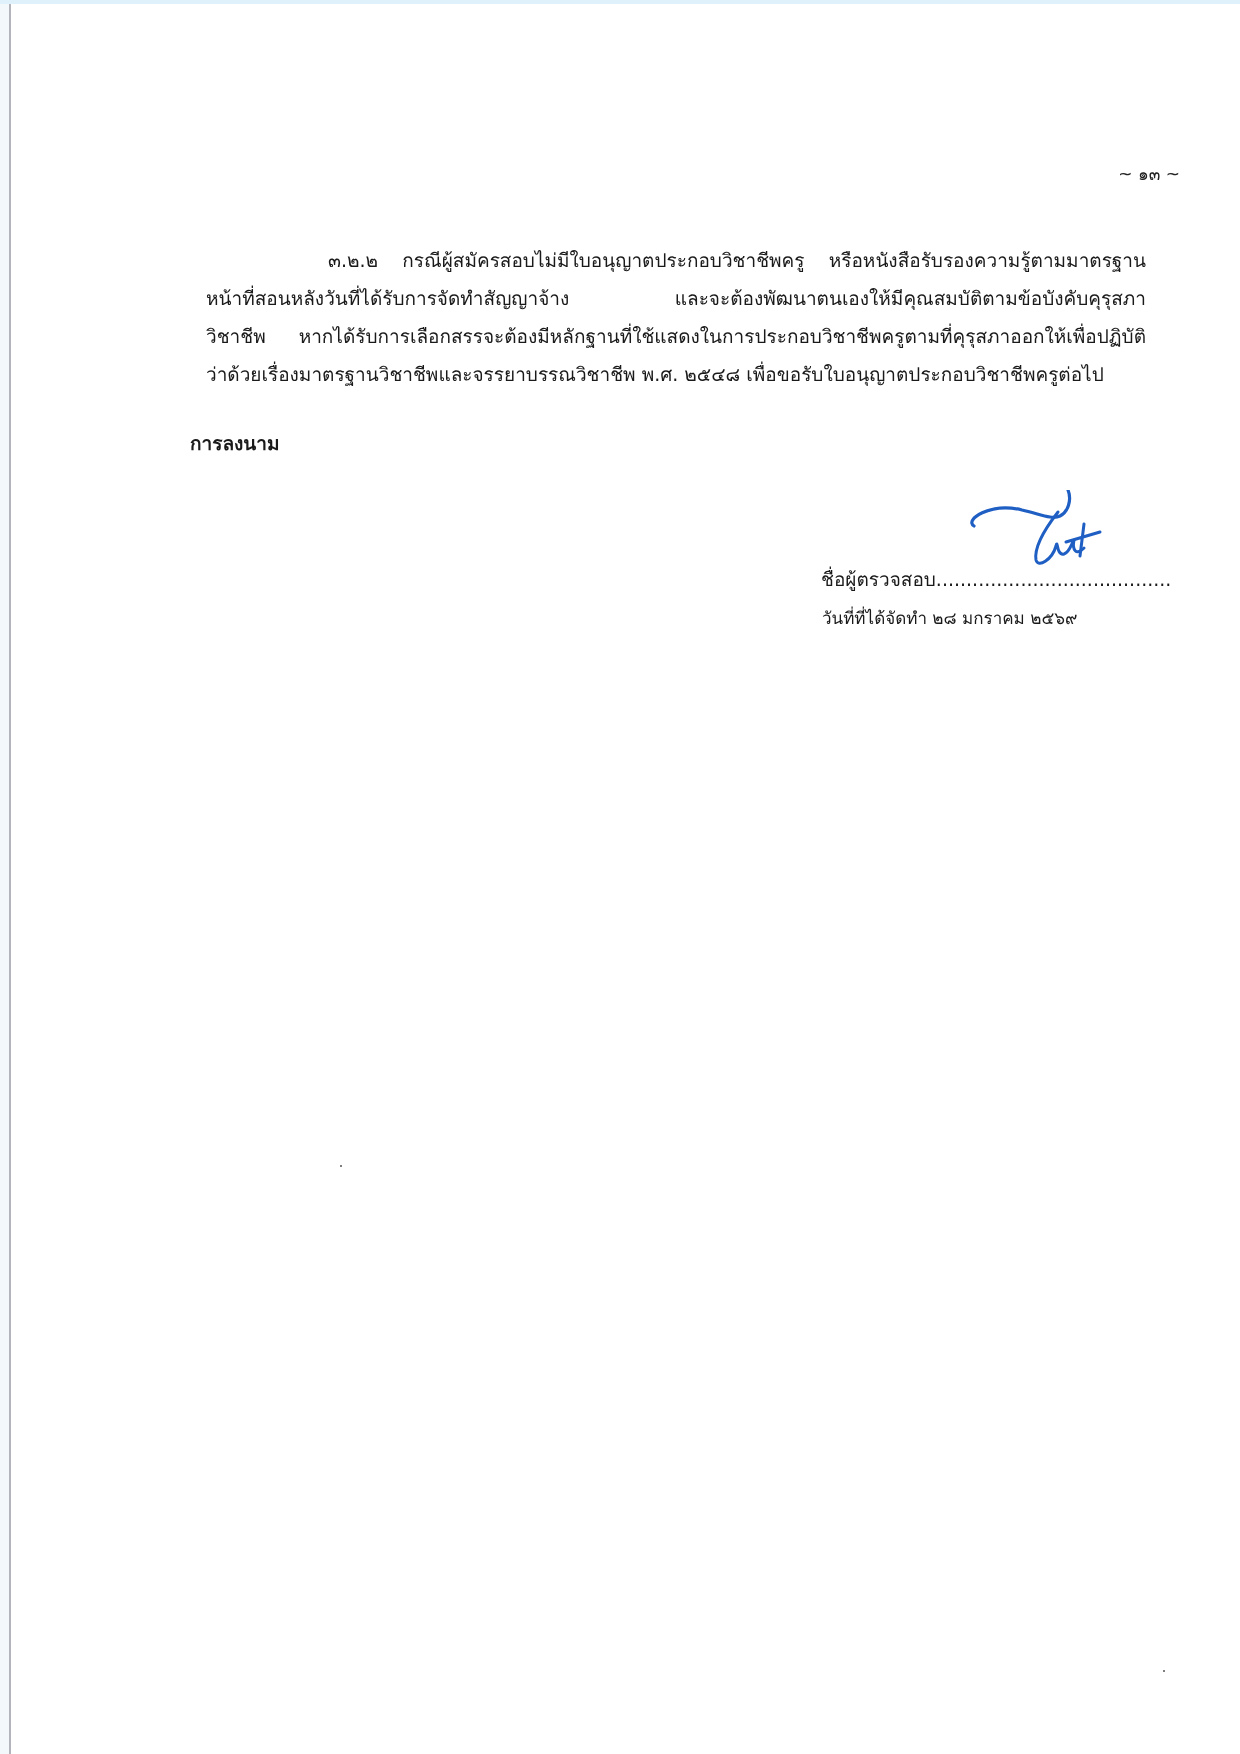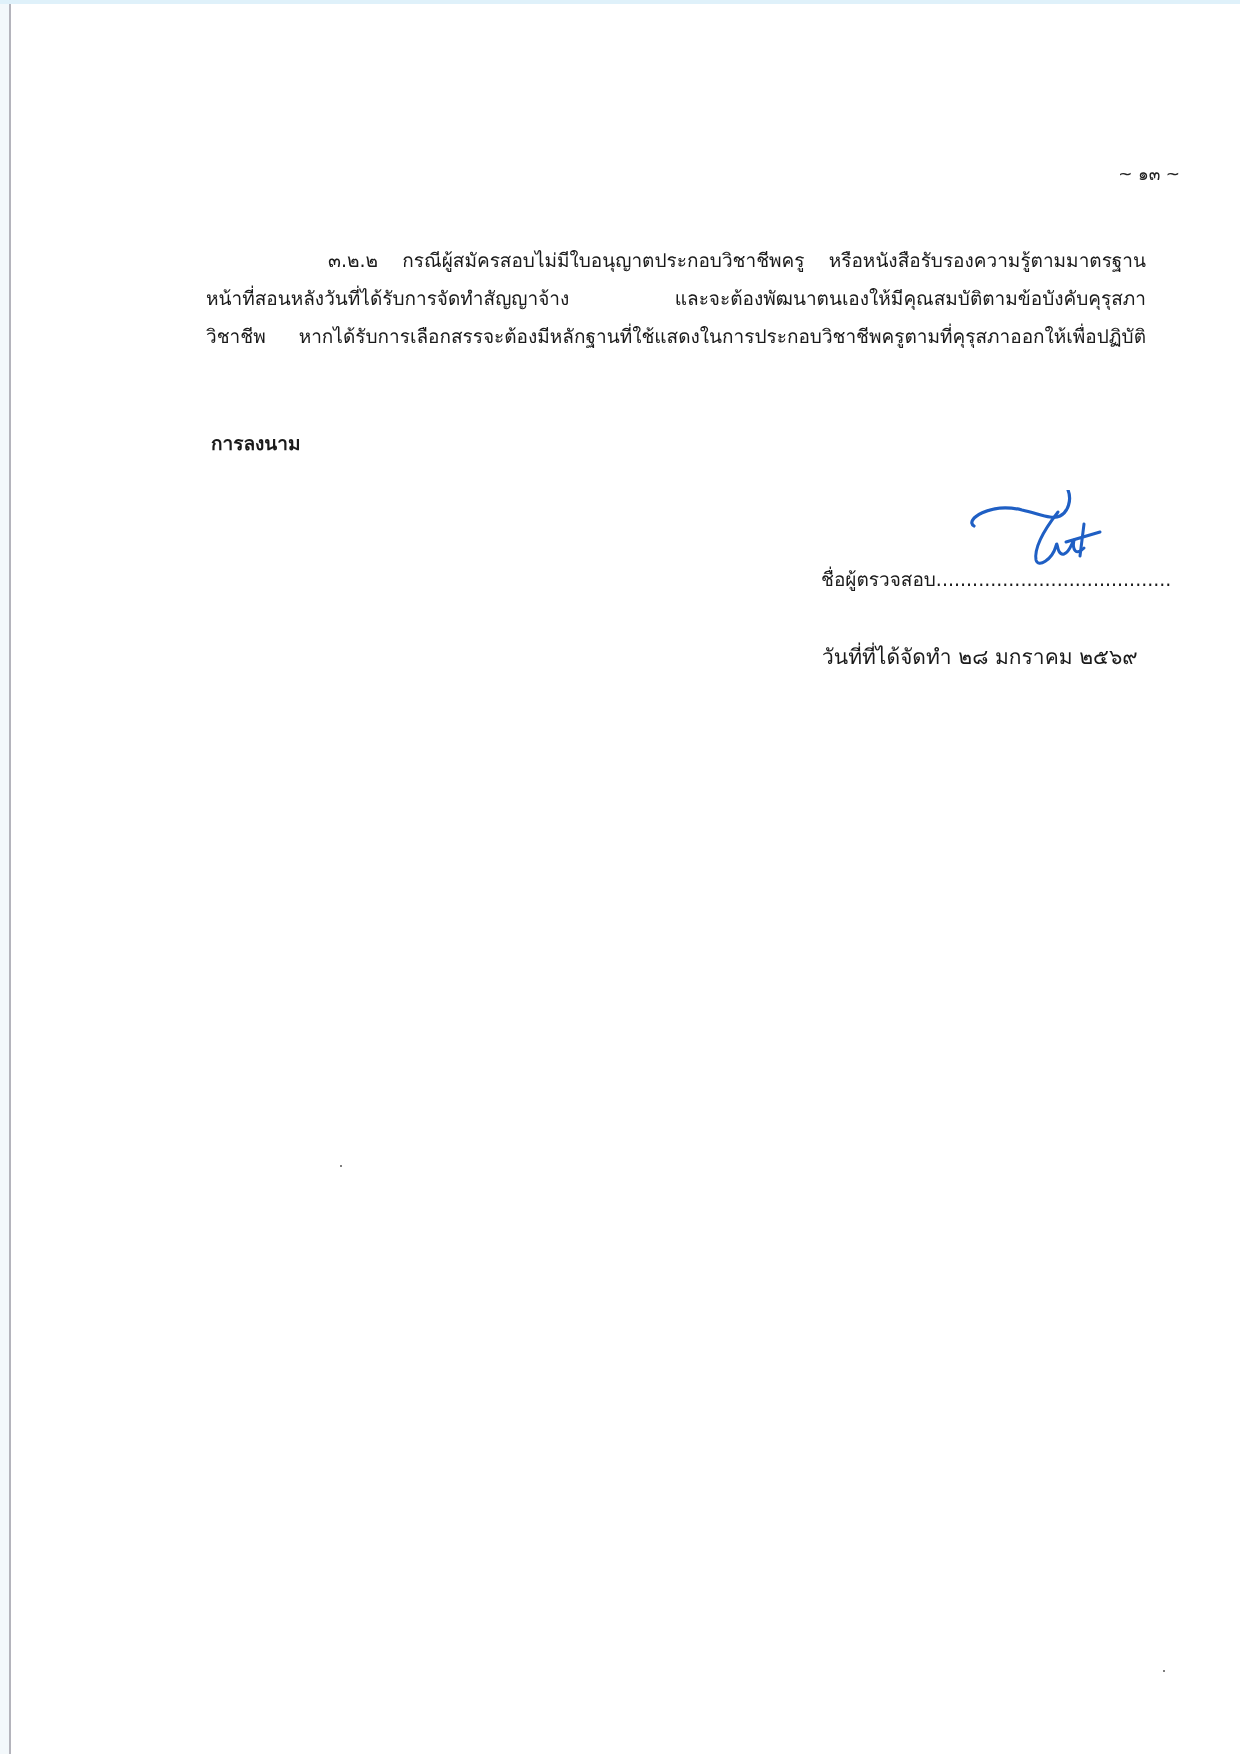--- a/index.html
+++ b/index.html
@@ -8,39 +8,40 @@
     font-family: "DejaVu Sans", "Liberation Sans", sans-serif; color:#1a1a1a;
   }
   .top-edge { position:absolute; left:0; top:0; width:1240px; height:4px; background:#dff1fa; }
   .left-edge { position:absolute; left:9px; top:4px; width:2px; height:1750px; background:#b4b4bc; }
   .left-strip { position:absolute; left:0; top:4px; width:9px; height:1750px; background:#f3f8fb; }
   .page-number { position:absolute; left:0; width:1180px; top:160px; text-align:right; font-size:17px; color:#222; }
   .para { position:absolute; left:206px; width:940px; top:241px; font-size:19px; line-height:38px; text-align:justify; }
   .para .line { display:block; white-space:nowrap; }
   .para .line.indent { padding-left:122px; }
   .para .line.just { text-align-last: justify; }
-  .sign-heading { position:absolute; left:190px; top:428px; font-size:19px; font-weight:bold;margin-left:21px; }
+  .sign-heading { position:absolute; left:190px; top:428px; font-size:19px; font-weight:bold; }
   .signer-line { position:absolute; left:821px; top:564px; font-size:19px; white-space:nowrap; }
-  .date-line { position:absolute; left:822px; top:640px; font-size:21px; white-space:nowrap; }
+  .date-line { position:absolute; left:822px; top:604px; font-size:17px; white-space:nowrap; }
   .signature { position:absolute; left:960px; top:490px; width:150px; height:90px; }
   .speck { position:absolute; width:2px; height:2px; background:#555; border-radius:1px; }
 </style>
 </head>
 <body>
 
 <div class="left-strip"></div>
 <div class="top-edge"></div>
 <div class="left-edge"></div>
 
 <div class="page-number">~ ๑๓ ~</div>
 
 <div class="para">
   <span class="line indent just">๓.๒.๒ กรณีผู้สมัครสอบไม่มีใบอนุญาตประกอบวิชาชีพครู หรือหนังสือรับรองความรู้ตามมาตรฐาน</span>
   <span class="line just">หน้าที่สอนหลังวันที่ได้รับการจัดทำสัญญาจ้าง และจะต้องพัฒนาตนเองให้มีคุณสมบัติตามข้อบังคับคุรุสภา</span>
   <span class="line just">วิชาชีพ หากได้รับการเลือกสรรจะต้องมีหลักฐานที่ใช้แสดงในการประกอบวิชาชีพครูตามที่คุรุสภาออกให้เพื่อปฏิบัติ</span>
+  <span class="line">ว่าด้วยเรื่องมาตรฐานวิชาชีพและจรรยาบรรณวิชาชีพ พ.ศ. ๒๕๔๘ เพื่อขอรับใบอนุญาตประกอบวิชาชีพครูต่อไป</span>
 </div>
 
 <div class="sign-heading">การลงนาม</div>
 
 <svg class="signature" viewBox="0 0 150 90">
   <path d="M14 36 C 4 30, 30 12, 62 20 C 80 24, 92 30, 100 26 C 108 22, 112 10, 108 0" fill="none" stroke="#1f5fc4" stroke-width="3.2" stroke-linecap="round"></path>
   <path d="M98 22 C 84 40, 74 58, 76 70 C 78 78, 92 70, 96 56 C 98 48, 96 66, 104 64 C 110 62, 112 52, 114 50 C 112 60, 116 66, 124 58" fill="none" stroke="#1f5fc4" stroke-width="3" stroke-linecap="round" stroke-linejoin="round"></path>
   <path d="M106 52 L 140 42 M 124 34 L 120 66" fill="none" stroke="#1f5fc4" stroke-width="3" stroke-linecap="round"></path>
 </svg>
 

